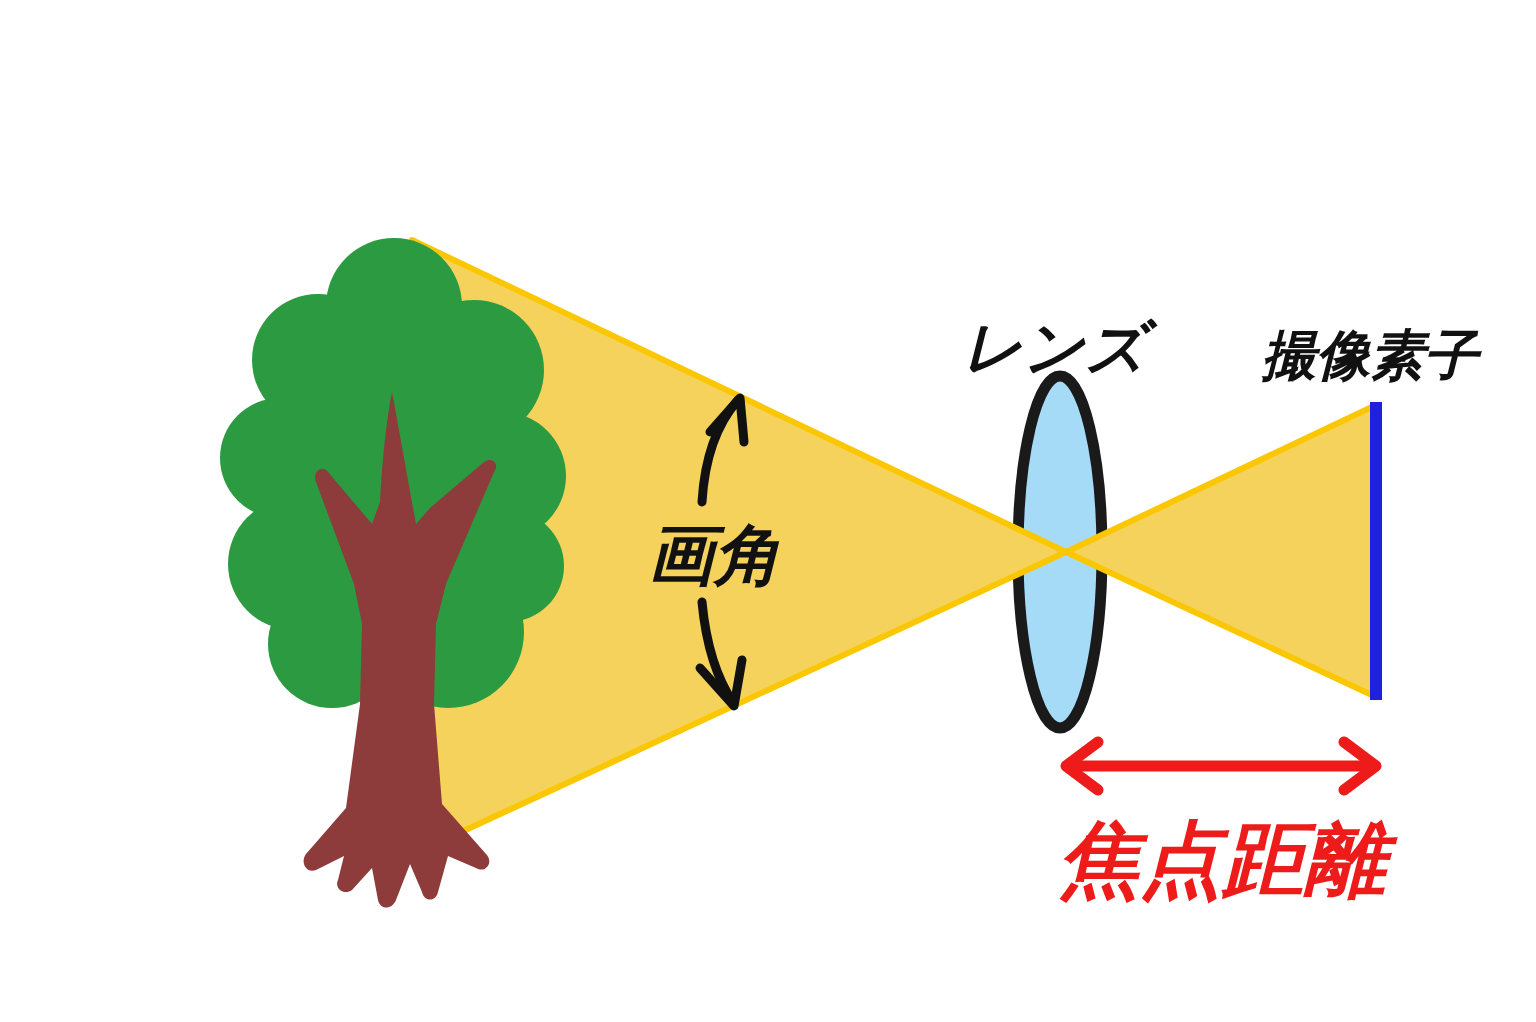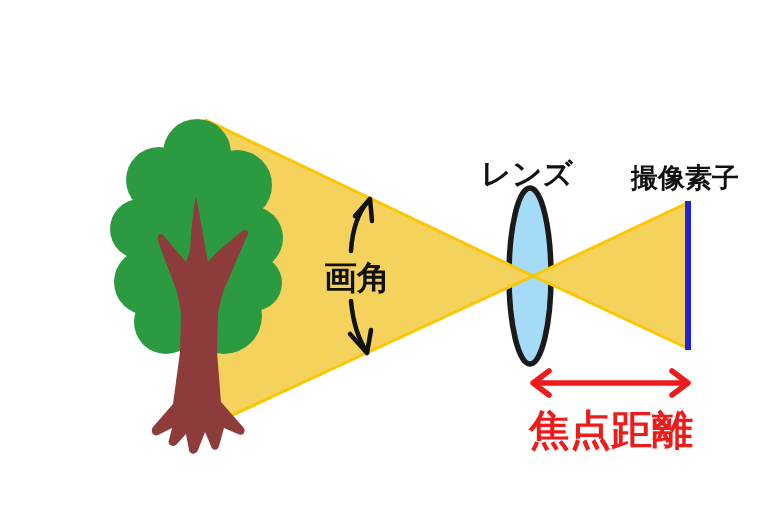--- a/index.html
+++ b/index.html
@@ -1,19 +1,20 @@
 <!DOCTYPE html>
 <html style="--background: #FFFFFF; --ray-fill: #F5D25B; --ray-edge: #FBC703; --leaf-green: #2C9A41; --trunk-brown: #8D3B3B; --lens-fill: #A5DBF7; --lens-outline: #1A1A1A; --sensor-blue: #2021DE; --annotation-red: #EE1B1B; --text-black: #111111;"><head>
 <meta charset="utf-8">
 <style>
   html,body{margin:0;padding:0;background:#fff;}
   .stage{
     position:relative;width:768px;height:511px;overflow:hidden;
     background:var(--background,#fff);
     font-family:"DejaVu Sans","Liberation Sans",sans-serif;
+    font-style:italic;
   }
   svg{display:block;}
   text{font-family:"DejaVu Sans","Liberation Sans",sans-serif;font-weight:bold;}
   .label-black{fill:var(--text-black);}
   .label-red{fill:var(--annotation-red);}
   .ray{fill:var(--ray-fill);stroke:var(--ray-edge);stroke-width:3;stroke-linejoin:round;}
   .lens{fill:var(--lens-fill);stroke:var(--lens-outline);stroke-width:5.5;}
   .sensor{stroke:var(--sensor-blue);stroke-width:6;stroke-linecap:butt;}
   .leaf{fill:var(--leaf-green);}
   .trunk{fill:var(--trunk-brown);}

